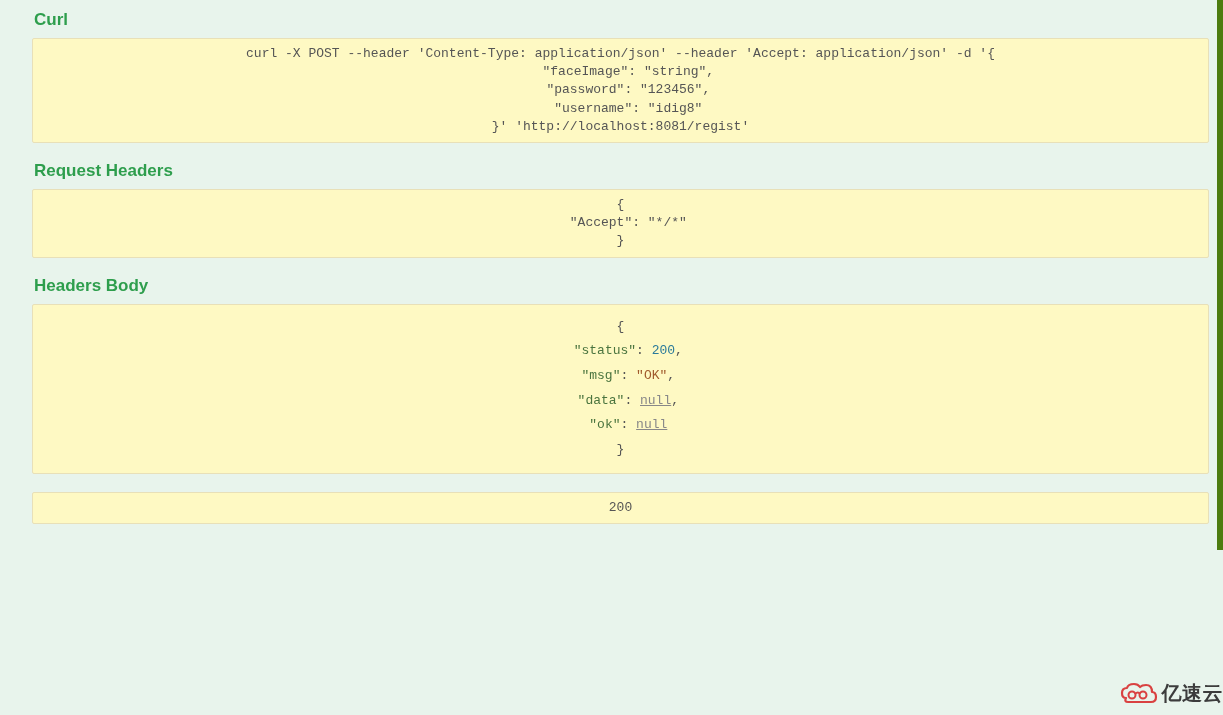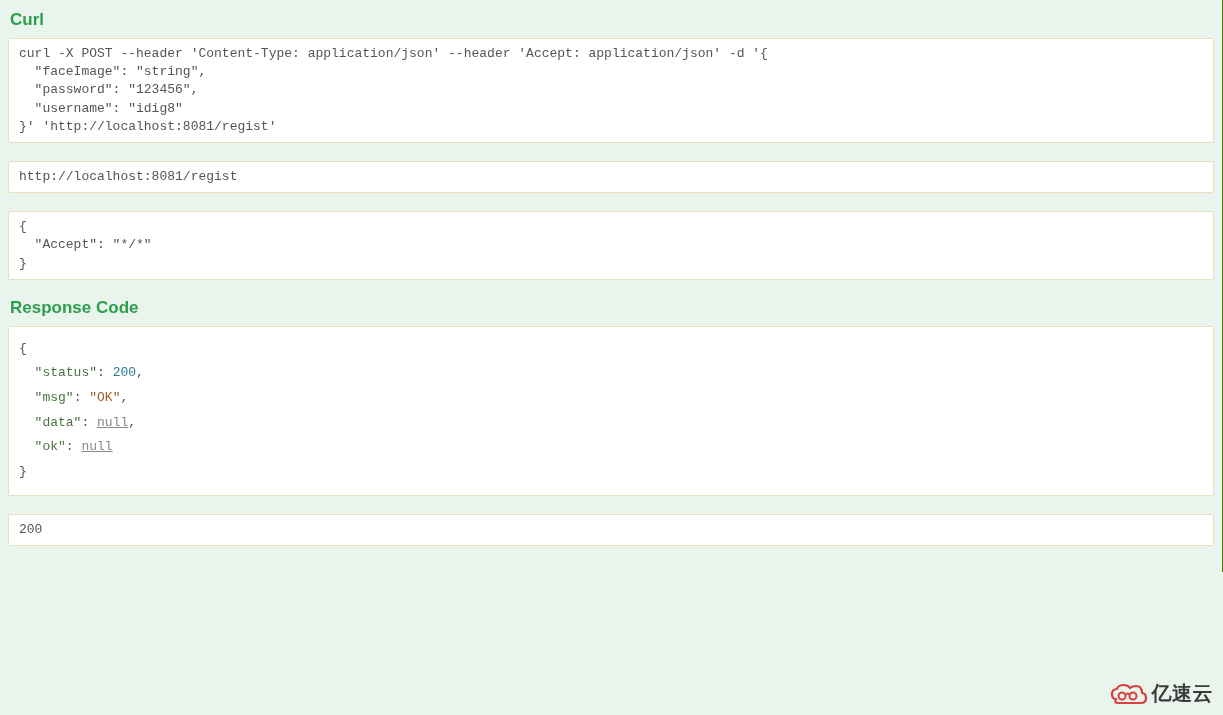--- a/index.html
+++ b/index.html
@@ -11,42 +11,44 @@
       font-family: -apple-system, BlinkMacSystemFont, "Segoe UI", "Helvetica Neue", Arial, sans-serif;
       background: #e8f4ec;
       width: 1223px;
       height: 715px;
       overflow: hidden;
       position: relative;
     }
     .container {
       padding: 8px 8px 8px 8px;
       background: #e8f4ec;
-      border-right: 1px solid #4d7c0f;
+      border-right: 6px solid #4d7c0f;
+      margin-left: 24px;
     }
     .section-title {
       color: #2e9e4d;
       font-size: 17px;
       font-weight: 600;
       margin-bottom: 8px;
       margin-top: 2px;
       padding-left: 2px;
     }
     .code-block {
-      background: #ffffff;
+      background: #fef9c3;
       border: 1px solid #e8e0b8;
       border-radius: 2px;
       padding: 6px 10px;
       margin-bottom: 18px;
       font-family: Consolas, Monaco, "Courier New", monospace;
       font-size: 13px;
       color: #555;
       line-height: 1.4;
       white-space: pre;
       overflow-x: auto;
+      text-align: center;
     }
     .code-block.response {
       line-height: 1.9;
       padding: 10px 10px;
     }
     .json-key {
       color: #4a743e;
     }
     .json-string {
       color: #a05a2c;
@@ -54,23 +56,22 @@
     .json-number {
       color: #2a7a9a;
     }
     .json-null {
       color: #888;
       text-decoration: underline;
     }
     .watermark {
       position: absolute;
       bottom: 8px;
-      right: 10px;
+      right: 0;
       display: flex;
-      align-items: center;
       opacity: 0.95;
     }
     .watermark-logo {
       width: 40px;
       height: 26px;
       margin-right: 4px;
     }
     .watermark-text {
       font-size: 20px;
       font-weight: 700;
@@ -83,27 +84,27 @@
 
 <div class="container">
 
   <div class="section-title">Curl</div>
   <pre class="code-block">curl -X POST --header 'Content-Type: application/json' --header 'Accept: application/json' -d '{
   "faceImage": "string",
   "password": "123456",
   "username": "idig8"
 }' 'http://localhost:8081/regist'</pre>
 
-  <pre class="code-block">http://localhost:8081/regist</pre>
 
+  <div class="section-title">Request Headers</div>
   <pre class="code-block">{
   "Accept": "*/*"
 }</pre>
 
-  <div class="section-title">Response Code</div>
+  <div class="section-title">Headers Body</div>
   <pre class="code-block response" id="response-body-pre">{
   <span class="json-key">"status"</span>: <span class="json-number">200</span>,
   <span class="json-key">"msg"</span>: <span class="json-string">"OK"</span>,
   <span class="json-key">"data"</span>: <span class="json-null">null</span>,
   <span class="json-key">"ok"</span>: <span class="json-null">null</span>
 }</pre>
 
   <pre class="code-block">200</pre>
 
 </div>

